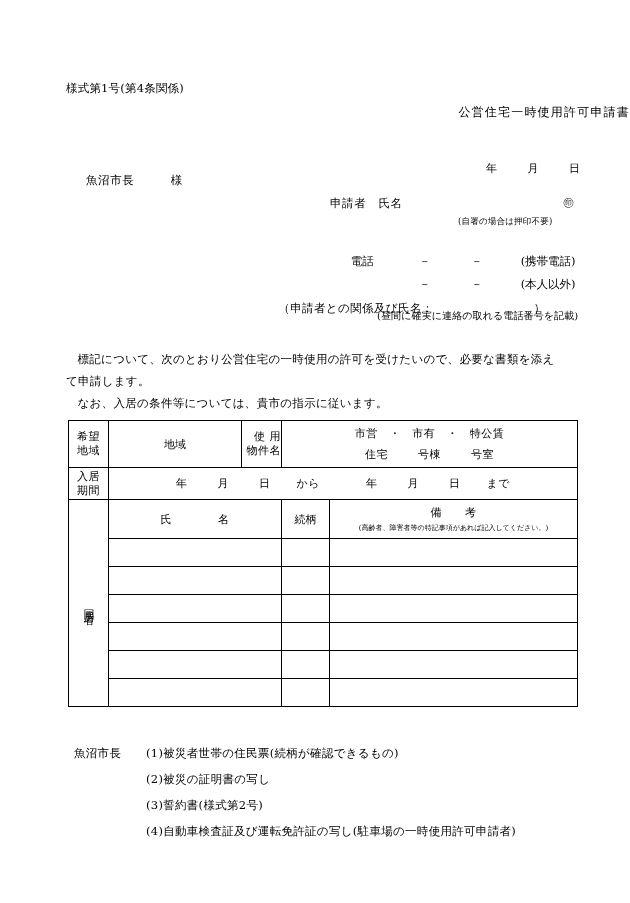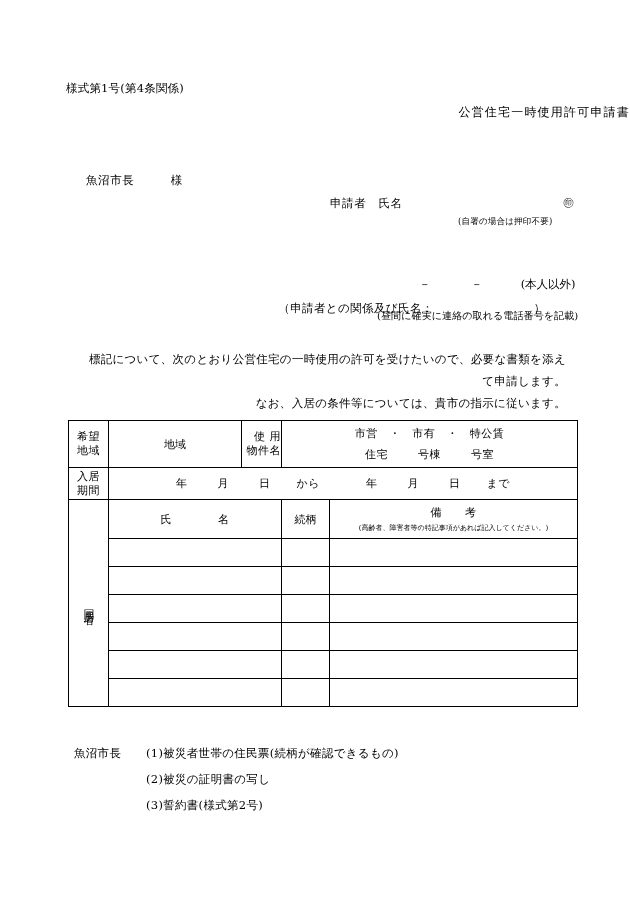--- a/index.html
+++ b/index.html
@@ -93,21 +93,20 @@
   }
 
   
   #body-paragraphs {
     position: absolute;
     left: 66px; top: 348px;
     width: 500px;
     font-size: 11.5px;
     line-height: 22px;
     letter-spacing: .3px;
-    text-align: right;
   }
   #body-paragraphs p { margin: 0; text-indent: 1em; }
 
   
   #main-table {
     position: absolute;
     left: 68px; top: 420px;
     width: 510px;
     border-collapse: collapse;
     table-layout: fixed;
@@ -179,29 +178,35 @@
 </style>
 </head>
 <body>
 
 <div class="page">
 
   <div class="abs" id="form-number">様式第1号(第4条関係)</div>
 
   <div class="abs" id="doc-title">公営住宅一時使用許可申請書</div>
 
+  <div class="abs" id="date-line">
+    <span>年</span><span class="date-gap"></span><span>月</span><span class="date-gap"></span><span>日</span>
+  </div>
 
   <div class="abs" id="addressee">魚沼市長　　　様</div>
 
   <div class="abs" id="applicant-row">申請者　氏名</div>
 
   <div class="abs" id="seal-mark">㊞</div>
 
   <div class="abs" id="seal-note">(自署の場合は押印不要)</div>
 
+  <div class="abs" id="phone-row-1">
+    <span class="ph-label">電話</span><span class="ph-dash">－</span><span class="ph-dash">－</span><span class="ph-kind">(携帯電話)</span>
+  </div>
 
   <div class="abs" id="phone-row-2">
     <span class="ph-label"></span><span class="ph-dash">－</span><span class="ph-dash">－</span><span class="ph-kind">(本人以外)</span>
   </div>
 
   <div class="abs" id="relation-row">
     <span>（申請者との関係及び氏名：</span><span class="rel-gap"></span><span>）</span>
   </div>
 
   <div class="abs" id="phone-note">(昼間に確実に連絡の取れる電話番号を記載)</div>
@@ -299,15 +304,16 @@
         <td></td>
         <td></td>
       </tr>
     </tbody>
   </table>
 
   <div id="attachments">
     <div><span class="att-head">魚沼市長</span><span class="att-item">(1)被災者世帯の住民票(続柄が確認できるもの)</span></div>
     <div class="att-indent"><span class="att-item">(2)被災の証明書の写し</span></div>
     <div class="att-indent"><span class="att-item">(3)誓約書(様式第2号)</span></div>
+    <div class="att-indent"><span class="att-item">(4)自動車検査証及び運転免許証の写し(駐車場の一時使用許可申請者)</span></div>
   </div>
 
 </div>
 
 </body></html>

